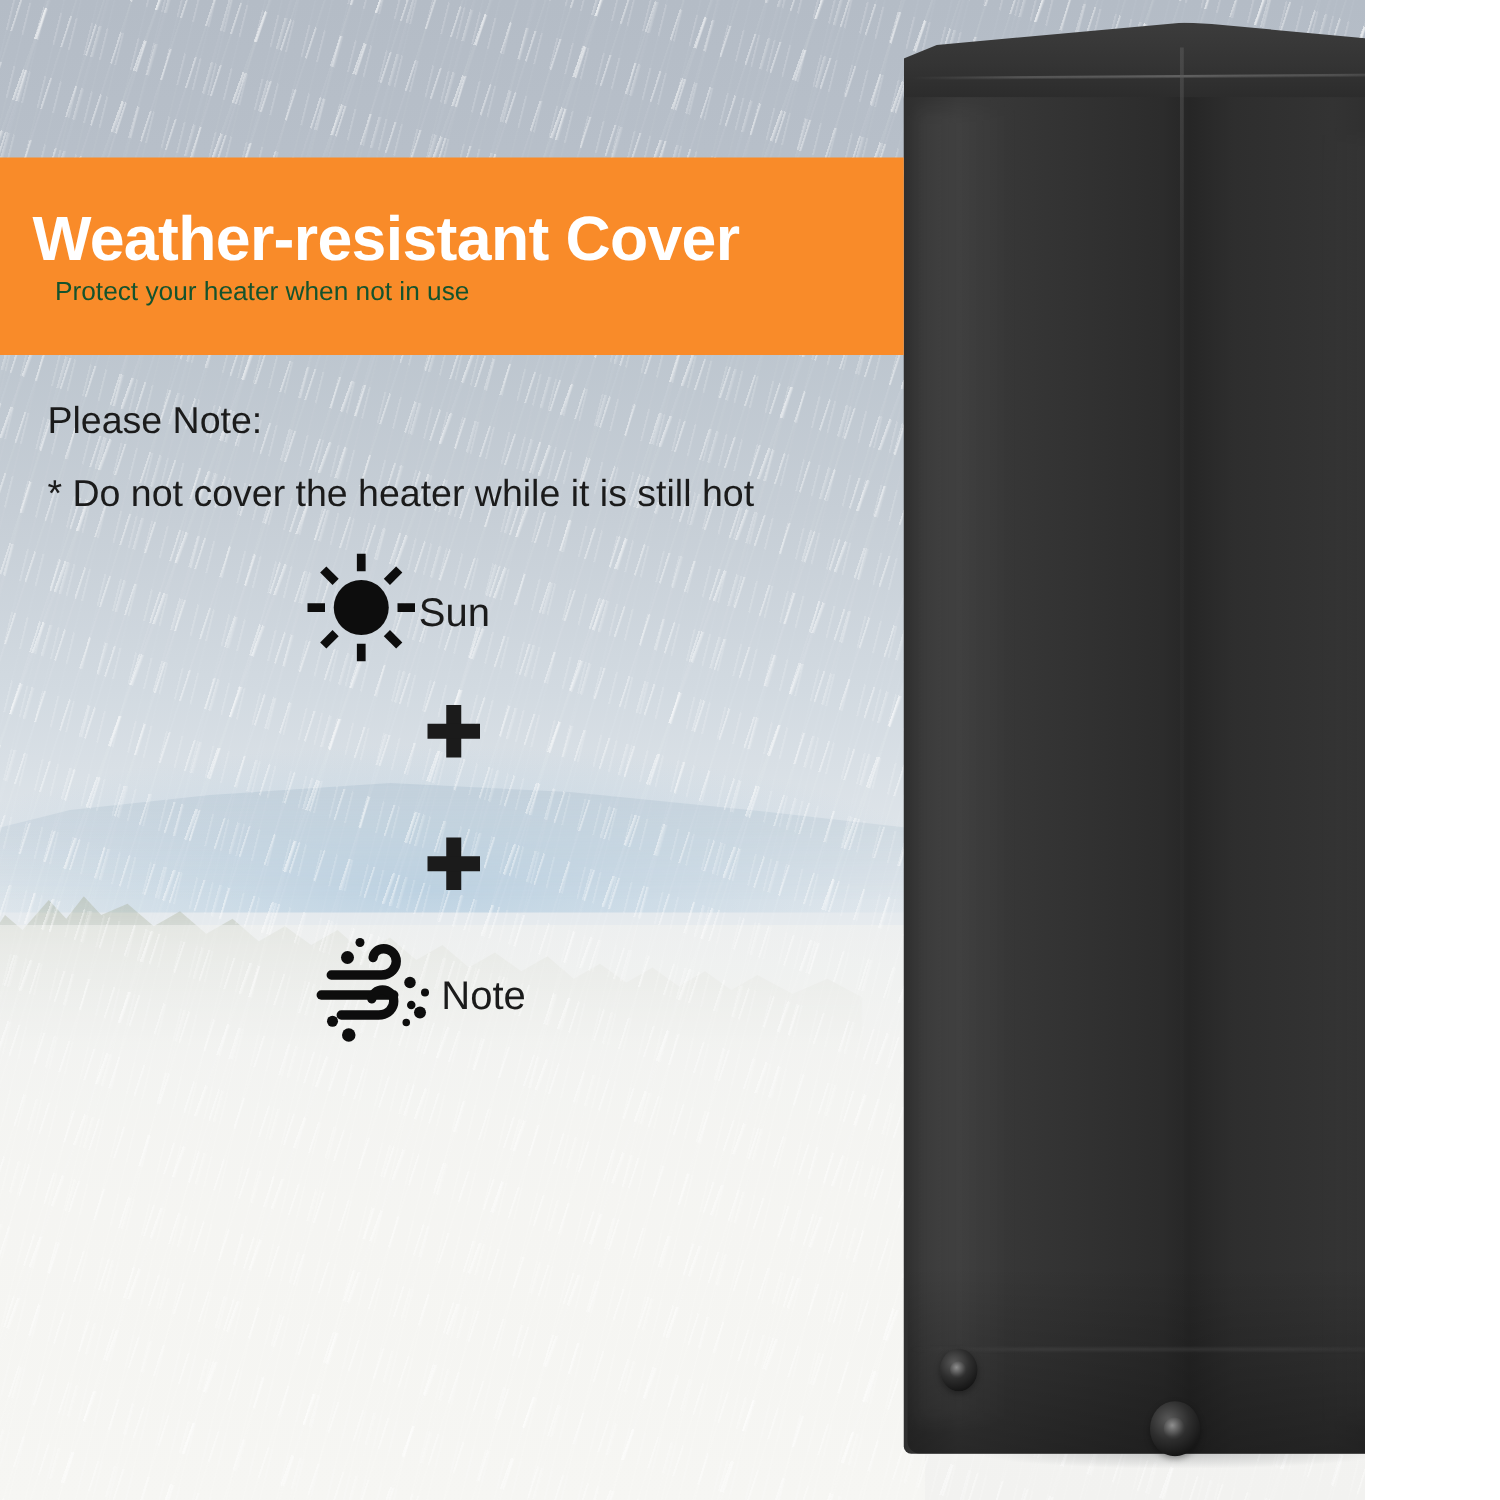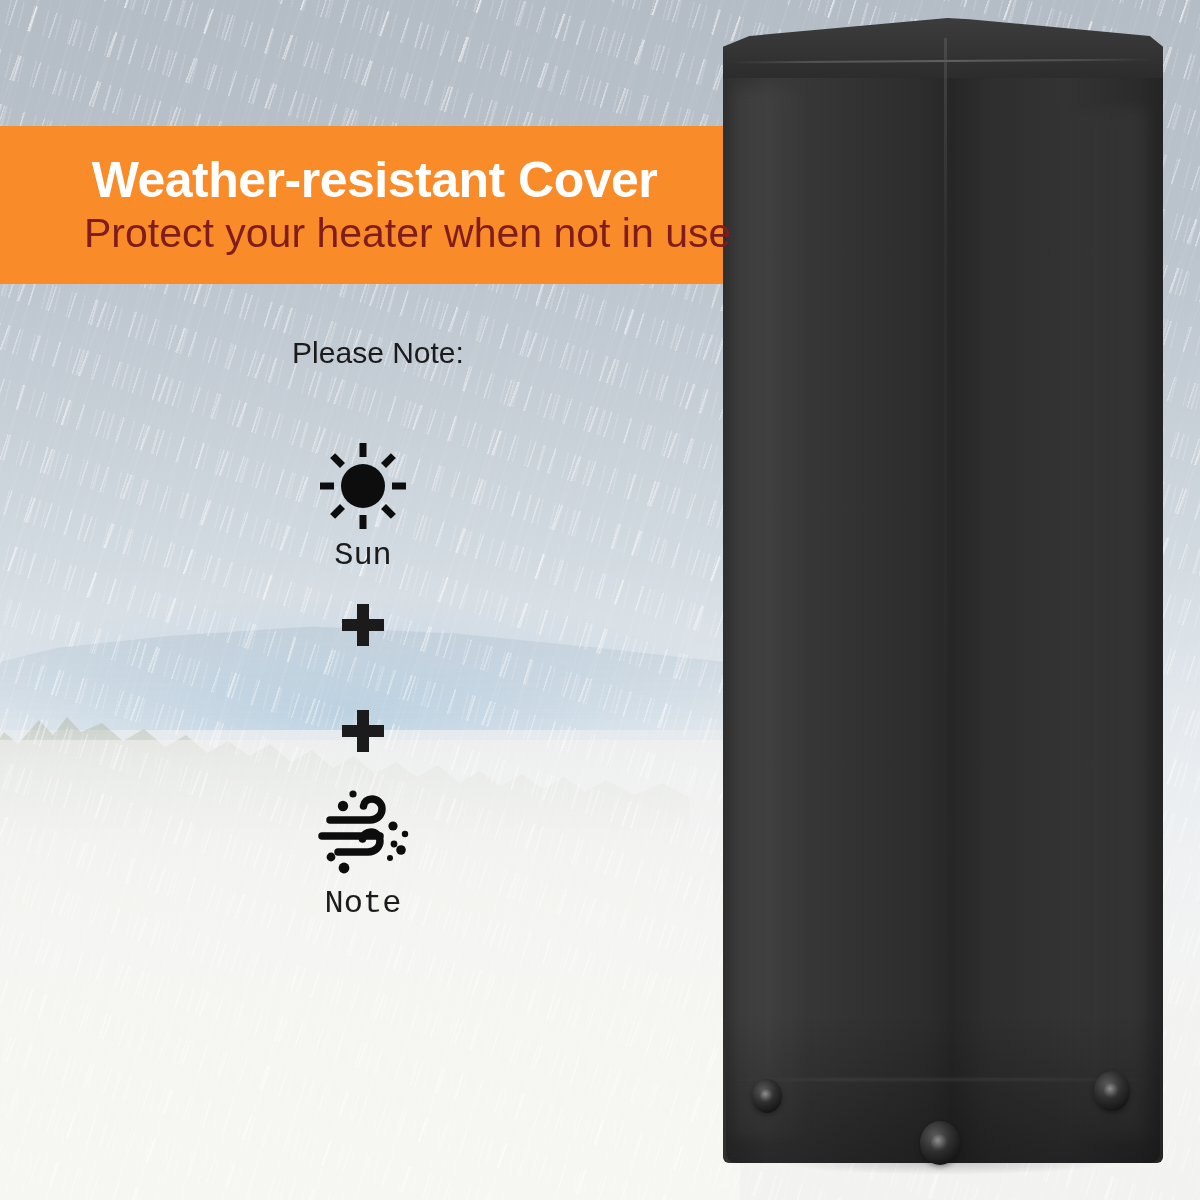--- a/index.html
+++ b/index.html
@@ -6,25 +6,24 @@
   html, body {
     margin: 0;
     padding: 0;
     background: #ffffff;
   }
   body {
     font-family: "Liberation Sans", sans-serif;
   }
   #stage {
     position: relative;
-    width: 1200px;
+    width: 1092px;
     height: 1200px;
     overflow: hidden;
     background: #c2cad3;
-    text-align: center;
   }
 
   
   .bg-layer {
     position: absolute;
     inset: 0;
   }
   .bg-sky {
     background: linear-gradient(to bottom,
         #b4bcc6 0%,
@@ -248,33 +247,33 @@
   .banner-title {
     color: #ffffff;
     font-size: 50px;
     font-weight: bold;
     letter-spacing: -0.5px;
     margin: 0 0 4px 26px;
     line-height: 1.06;
     white-space: nowrap;
   }
   .banner-sub {
-    color: #7f1d1d;
-    font-size: 41px;
+    color: #14532d;
+    font-size: 21px;
     font-weight: normal;
-    margin: 0 0 0 84px;
+    margin: 0 0 0 44px;
     line-height: 1.1;
     white-space: nowrap;
   }
 
   
   .note-block {
     position: absolute;
     left: 38px;
-    top: 336px;
+    top: 320px;
     width: 680px;
   }
   .note-heading {
     font-size: 30px;
     color: #1b1b1b;
     margin: 0 0 26px 0;
     line-height: 1.1;
   }
   .note-line {
     font-size: 30px;
@@ -288,23 +287,22 @@
   .features {
     position: absolute;
     left: 243px;
     top: 440px;
     width: 240px;
   }
   .feature {
     position: relative;
     width: 240px;
     display: flex;
-    flex-direction: column;
+    flex-direction: row;
     align-items: center;
-    font-family: Liberation Mono, monospace;
   }
   .feature .glyph {
     display: block;
     line-height: 0;
   }
   .feature-label {
     font-size: 32px;
     color: #1b1b1b;
     margin-top: 8px;
     line-height: 1;
@@ -346,20 +344,21 @@
     <div class="caster c3"></div>
   </div>
 
   <div class="banner">
     <div class="banner-title">Weather-resistant Cover</div>
     <div class="banner-sub">Protect your heater when not in use</div>
   </div>
 
   <div class="note-block">
     <p class="note-heading">Please Note:</p>
+    <p class="note-line">* Do not cover the heater while it is still hot</p>
   </div>
 
   <div class="features">
 
     <div class="feature">
       <span class="glyph">
         <svg width="92" height="92" viewBox="0 0 92 92" aria-hidden="true">
           <circle cx="46" cy="46" r="22" fill="#0d0d0d"></circle>
           <g stroke="#0d0d0d" stroke-width="7" stroke-linecap="butt">
             <line x1="46" y1="3" x2="46" y2="17"></line>

